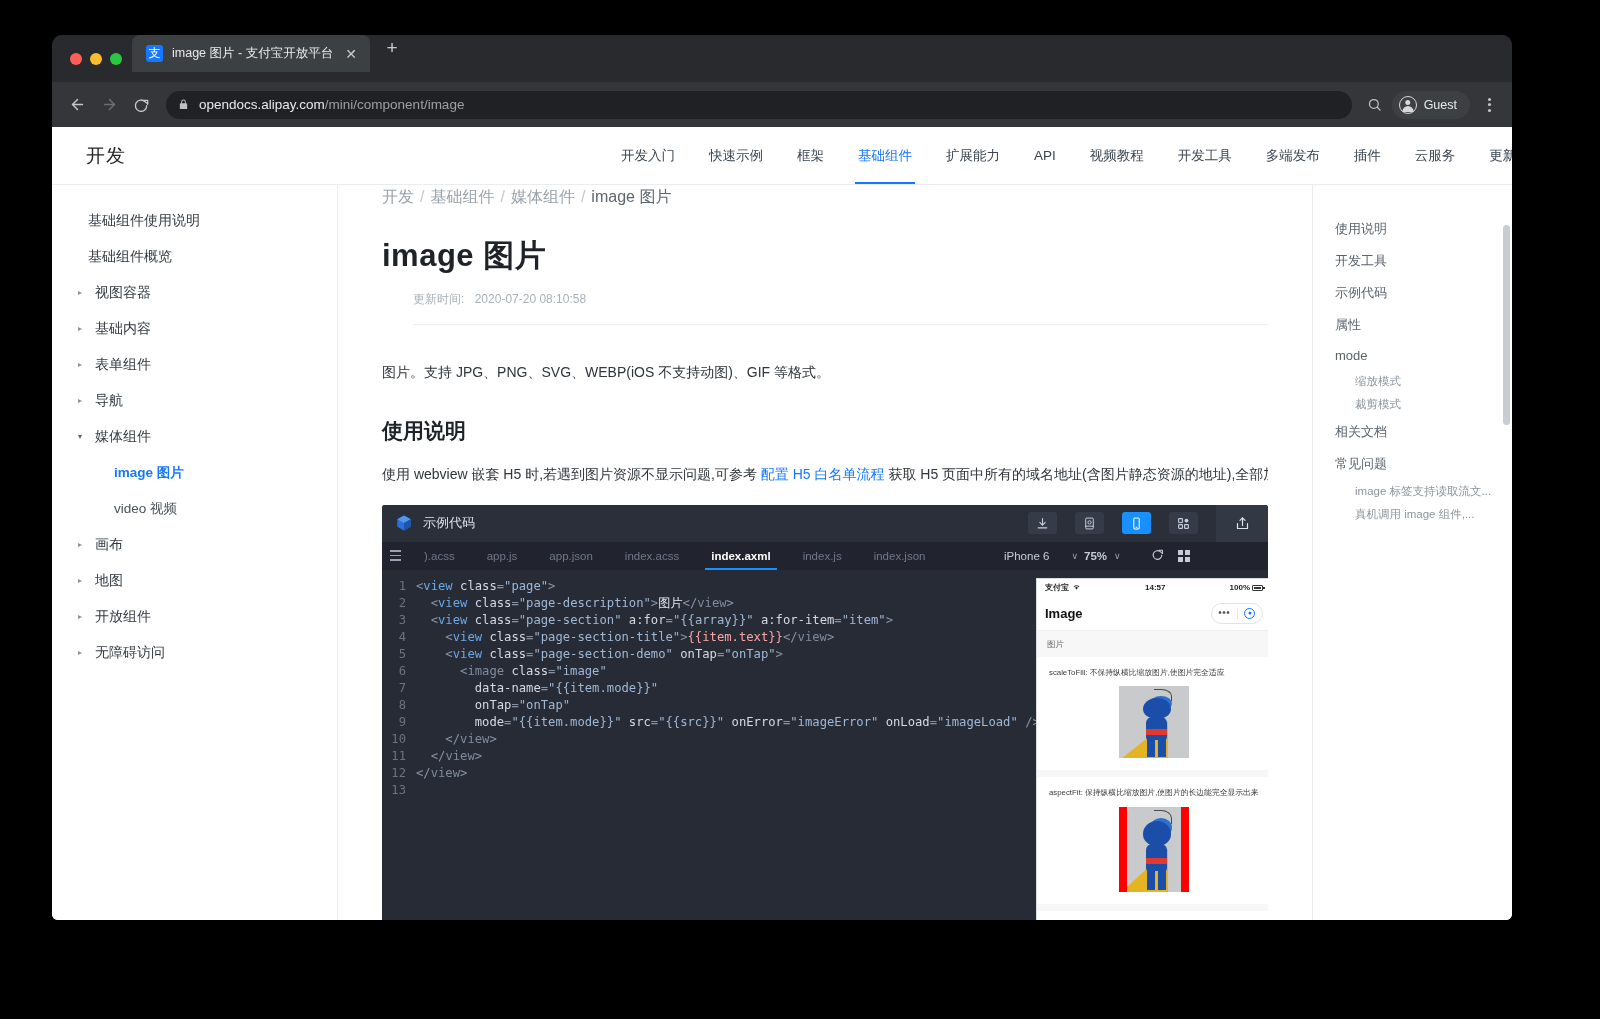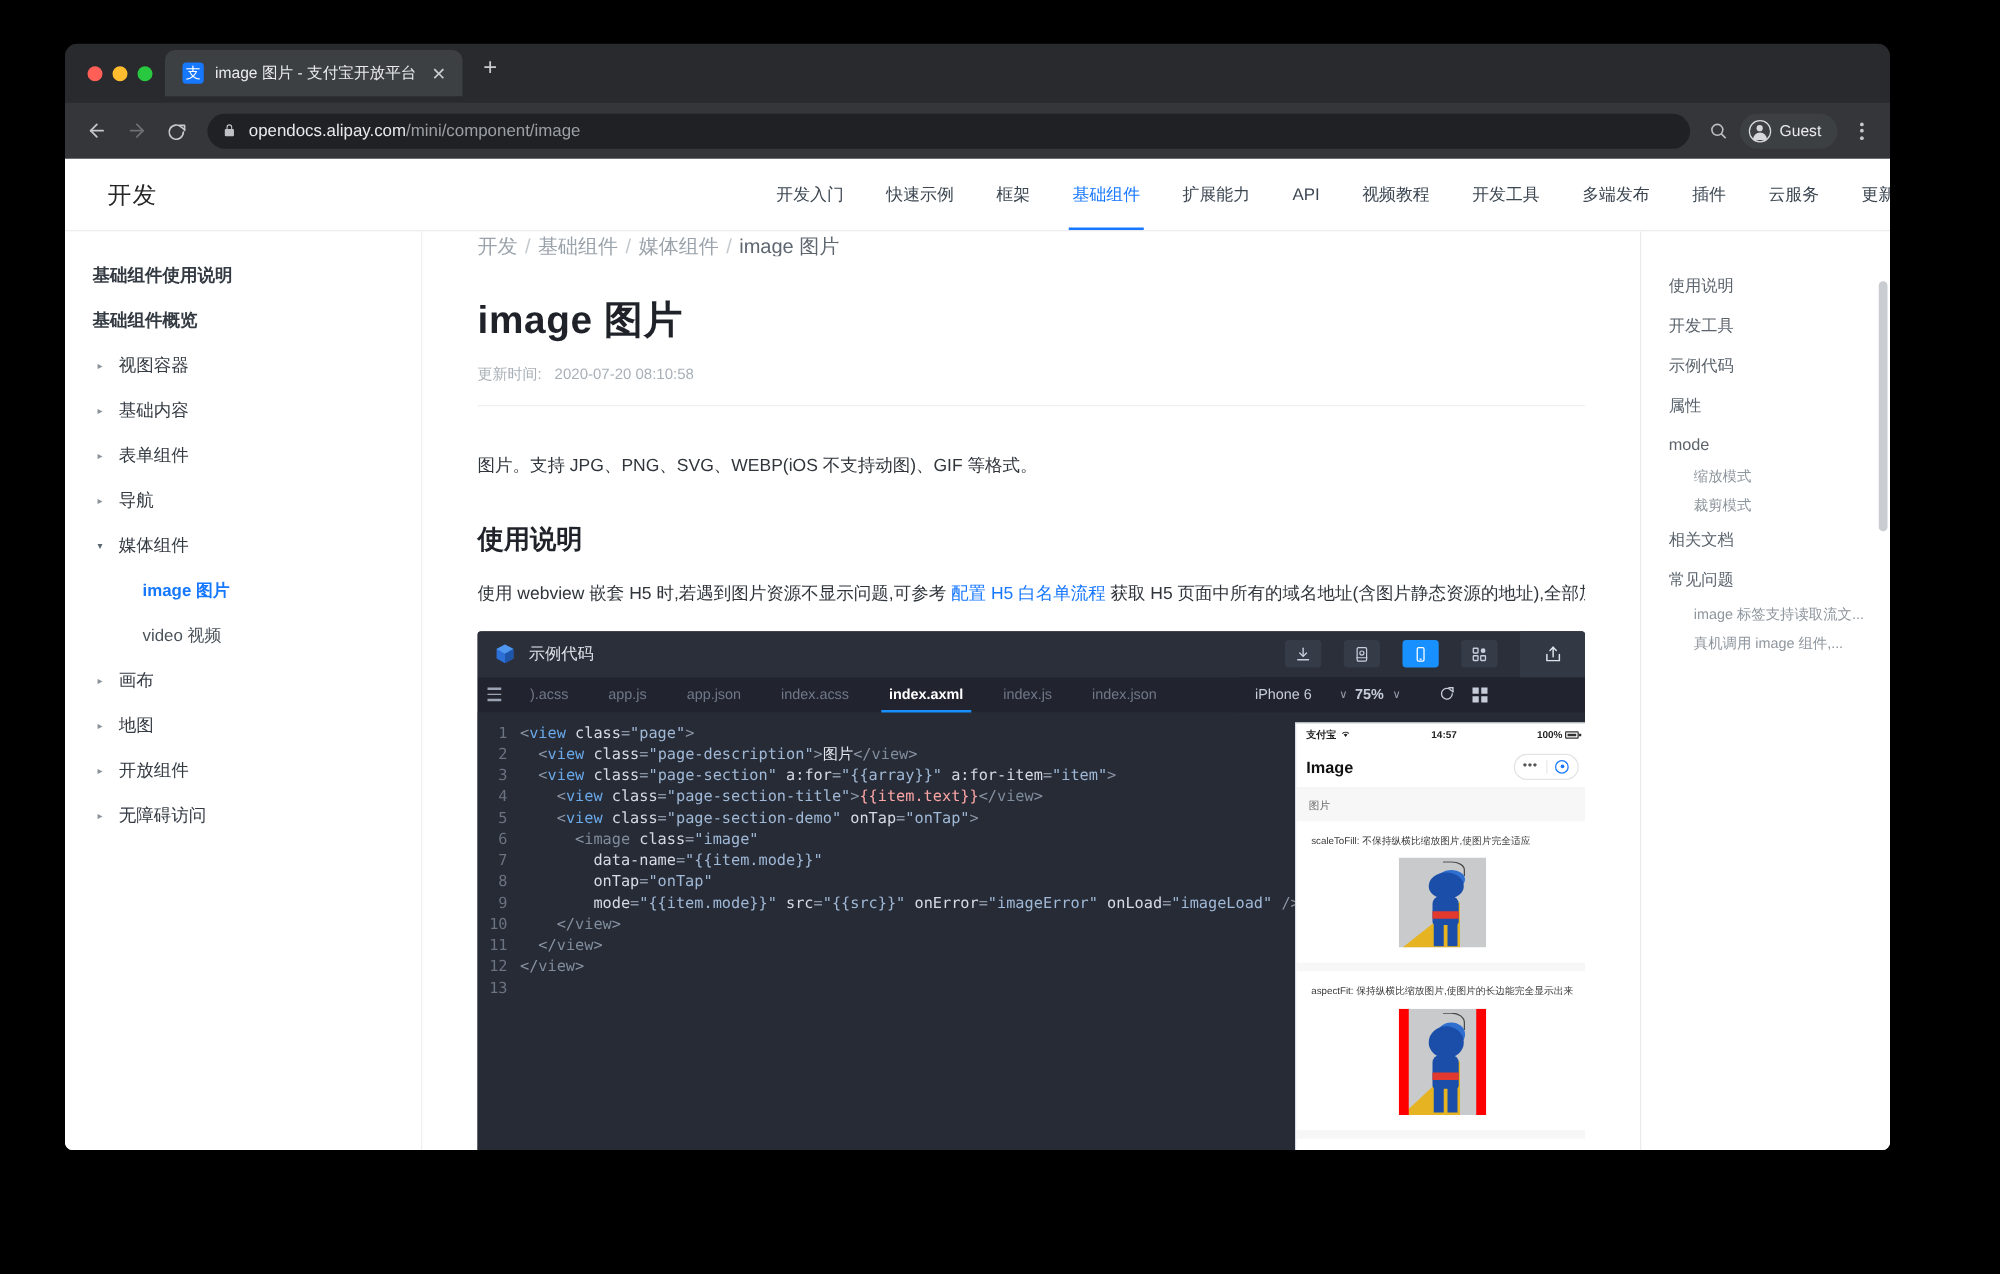--- a/index.html
+++ b/index.html
@@ -19,21 +19,21 @@
     border-radius: 10px 10px 6px 6px;
     overflow: hidden;
     box-shadow: 0 14px 48px rgba(0,0,0,0.65);
   }
 
   
   #tab-strip {
     height: 47px;
     background: #292a2d;
     display: flex;
-    align-items: center;
+    align-items: flex-start;
     padding-left: 12px;
     position: relative;
   }
   .traffic-lights {
     display: flex; gap: 8px;
     align-items: center;
     height: 47px;
     padding: 0 10px 0 6px;
   }
   .light { width: 12px; height: 12px; border-radius: 50%; }
@@ -251,21 +251,21 @@
     gap: 7px;
     position: relative;
   }
   .side-item .caret {
     width: 10px; flex: none;
     color: #8a9299;
     font-size: 8px;
     line-height: 1;
   }
   .side-item .caret.open { color: #5c6670; }
-  .side-item.no-caret { padding-left: 22px; font-weight: bold; }
+  .side-item.no-caret { padding-left: 36px; }
   .side-item.child { padding-left: 62px; font-size: 13.5px; color: #4a525a; }
   .side-item.child.active { color: #1677ff; font-weight: 600; }
 
   
   #main {
     flex: 1;
     min-width: 0;
     overflow: hidden;
     position: relative;
     background: #fff;
@@ -287,20 +287,21 @@
     color: #1f2329;
     margin-top: 30px;
     letter-spacing: 0.5px;
   }
   #updated-time {
     font-size: 12px;
     color: #a8b0b7;
     margin-top: 14px;
     padding-bottom: 16px;
     border-bottom: 1px solid #eef0f2;
+    margin-left: 31px;
   }
   #intro-para {
     font-size: 14px;
     color: #2f353b;
     margin-top: 36px;
     line-height: 1.7;
   }
   h2#section-title {
     font-size: 21px;
     font-weight: 600;

